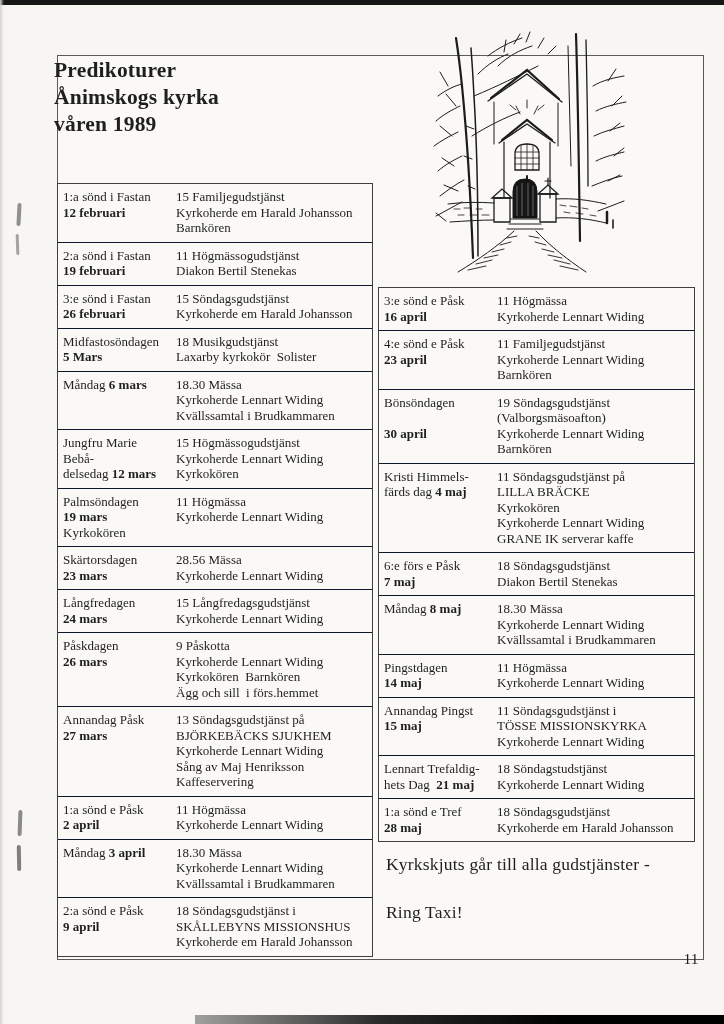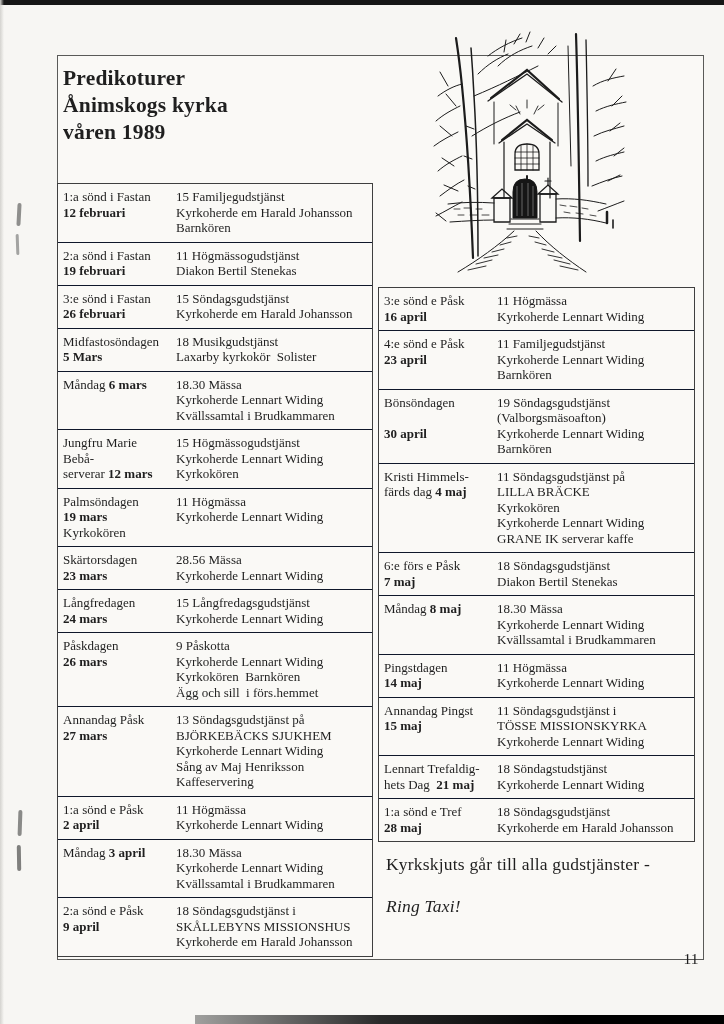--- a/index.html
+++ b/index.html
@@ -16,40 +16,40 @@
     background:linear-gradient(to right,#a0a09e,#2a2a2a 35%,#000 70%);}
   .mark{position:absolute;border-radius:2px;}
   .mark.m1{left:17px;top:203px;width:4px;height:23px;background:#8f8f8d;transform:rotate(3deg);}
   .mark.m2{left:16px;top:234px;width:3px;height:21px;background:#a3a3a1;transform:rotate(-2deg);}
   .mark.m3{left:18px;top:810px;width:4px;height:26px;background:#8a8a88;transform:rotate(2deg);}
   .mark.m4{left:17px;top:845px;width:4px;height:26px;background:#7f7f7d;transform:rotate(-1deg);}
 
   .frame{position:absolute;left:57px;top:55px;width:645px;height:903px;
     border:1px solid #5a5a58;background:#faf9f6;z-index:1;}
 
-  .title{position:absolute;left:63px;top:57px;z-index:2;
-    font-size:21.5px;line-height:27px;font-weight:bold;letter-spacing:.2px;margin-top:8px;}
+  .title{position:absolute;left:54px;top:57px;z-index:2;
+    font-size:21.5px;line-height:27px;font-weight:bold;letter-spacing:.2px;}
 
   .church{position:absolute;left:428px;top:26px;z-index:2;}
 
   .dtable{position:absolute;z-index:2;border:1px solid #3f3f3f;background:#faf9f6;
     font-size:13px;line-height:15.5px;}
   .dtable.left{left:57px;top:183px;width:314px;}
   .dtable.right{left:378px;top:287px;width:315px;}
   .trow{display:flex;border-bottom:1px solid #0f172a;}
   .trow:last-child{border-bottom:none;}
   .cell{padding:5px 6px 6px 6px;}
   .c-date{width:112px;flex:none;box-sizing:border-box;padding-left:5px;}
   .c-desc{flex:1;}
   .line{min-height:15px;}
   .b{font-weight:bold;font-family:Liberation Serif, serif;}
 
   .taxi{position:absolute;left:386px;top:852px;width:312px;z-index:2;
     font-size:17.5px;line-height:24px;letter-spacing:.2px;}
-  .taxi .l2{margin-top:18px;font-style:italic;}
+  .taxi .l2{margin-top:24px;}
 
   .pagenum{position:absolute;left:678px;top:950px;width:26px;z-index:2;
     font-size:15.5px;text-align:center;}
 
   svg .st{stroke:#1c1c1c;fill:none;stroke-linecap:round;}
 </style>
 </head>
 <body>
 
 <div>
@@ -179,21 +179,21 @@
         </div>
         <div class="cell c-desc">
           <div class="line"><span>18.30 Mässa</span></div>
           <div class="line"><span>Kyrkoherde Lennart Widing</span></div>
           <div class="line"><span>Kvällssamtal i Brudkammaren</span></div>
         </div>
       </div>
       <div class="trow">
         <div class="cell c-date">
           <div class="line"><span>Jungfru Marie Bebå-</span></div>
-          <div class="line"><span>serverar </span><span class="b">12 mars</span></div>
+          <div class="line"><span>delsedag </span><span class="b">12 mars</span></div>
         </div>
         <div class="cell c-desc">
           <div class="line"><span>15 Högmässogudstjänst</span></div>
           <div class="line"><span>Kyrkoherde Lennart Widing</span></div>
           <div class="line"><span>Kyrkokören</span></div>
         </div>
       </div>
       <div class="trow">
         <div class="cell c-date">
           <div class="line"><span>Palmsöndagen</span></div>

